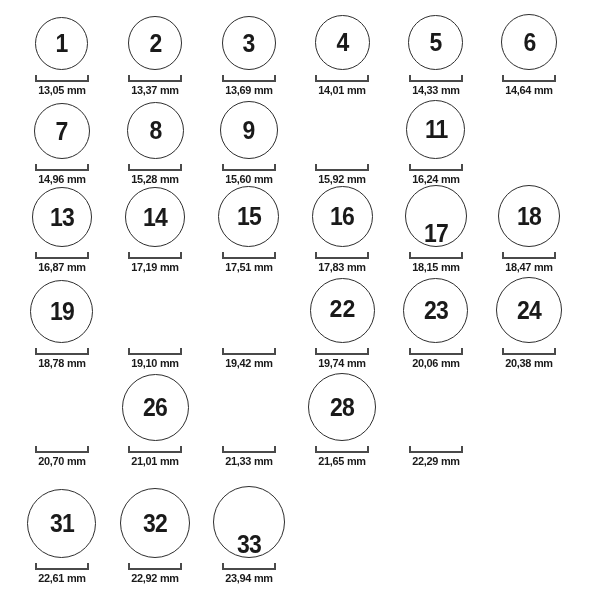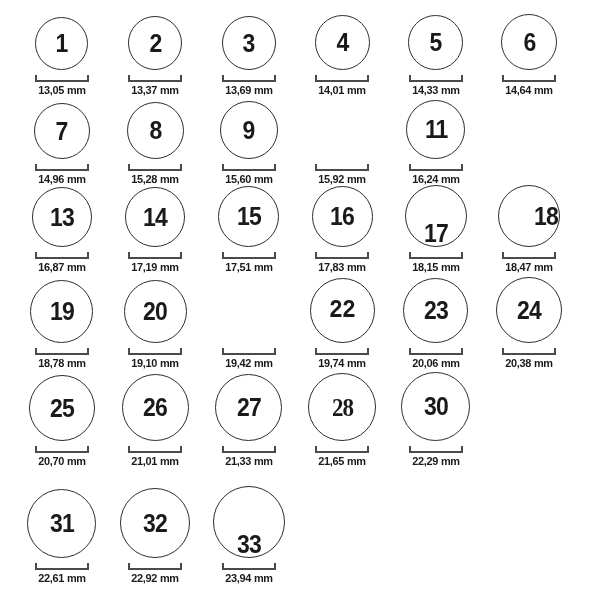--- a/index.html
+++ b/index.html
@@ -182,39 +182,36 @@
           <div class="dlabel">17,83 mm</div>
         </div>
         <div class="cell">
           <div class="circle" style="width: 62px; height: 62px; align-items: flex-end;">
             <span class="num">17</span>
           </div>
           <div class="ruler"></div>
           <div class="dlabel">18,15 mm</div>
         </div>
         <div class="cell">
-          <div class="circle" style="width: 62px; height: 62px; justify-content: flex-end;">
+          <div class="circle" style="width: 62px; height: 62px;">
             <span class="num">18</span>
           </div>
           <div class="ruler"></div>
           <div class="dlabel">18,47 mm</div>
         </div>
       </div>
       <div class="row" style="height: 96px;">
         <div class="cell">
           <div class="circle" style="width: 63px; height: 63px;">
             <span class="num">19</span>
           </div>
           <div class="ruler"></div>
           <div class="dlabel">18,78 mm</div>
         </div>
         <div class="cell">
-          <div class="circle" style="width: 63px; height: 63px;">
-            <span class="num">20</span>
-          </div>
           <div class="ruler"></div>
           <div class="dlabel">19,10 mm</div>
         </div>
         <div class="cell">
           <div class="ruler"></div>
           <div class="dlabel">19,42 mm</div>
         </div>
         <div class="cell">
           <div class="circle" style="width: 65px; height: 65px; font-family: Liberation Mono, monospace;">
             <span class="num">22</span>
@@ -232,51 +229,42 @@
         <div class="cell">
           <div class="circle" style="width: 66px; height: 66px;">
             <span class="num">24</span>
           </div>
           <div class="ruler"></div>
           <div class="dlabel">20,38 mm</div>
         </div>
       </div>
       <div class="row" style="height: 98px;">
         <div class="cell">
-          <div class="circle" style="width: 66px; height: 66px;">
-            <span class="num">25</span>
-          </div>
           <div class="ruler"></div>
           <div class="dlabel">20,70 mm</div>
         </div>
         <div class="cell">
           <div class="circle" style="width: 67px; height: 67px;">
             <span class="num">26</span>
           </div>
           <div class="ruler"></div>
           <div class="dlabel">21,01 mm</div>
         </div>
         <div class="cell">
-          <div class="circle" style="width: 67px; height: 67px;">
-            <span class="num">27</span>
-          </div>
           <div class="ruler"></div>
           <div class="dlabel">21,33 mm</div>
         </div>
         <div class="cell">
-          <div class="circle" style="width: 68px; height: 68px; font-family: Liberation Serif, serif;">
+          <div class="circle" style="width: 68px; height: 68px;">
             <span class="num">28</span>
           </div>
           <div class="ruler"></div>
           <div class="dlabel">21,65 mm</div>
         </div>
         <div class="cell">
-          <div class="circle" style="width: 69px; height: 69px;">
-            <span class="num">30</span>
-          </div>
           <div class="ruler"></div>
           <div class="dlabel">22,29 mm</div>
         </div>
       </div>
       <div class="row" style="height: 117px;">
         <div class="cell">
           <div class="circle" style="width: 69px; height: 69px; justify-content: center;">
             <span class="num">31</span>
           </div>
           <div class="ruler"></div>

